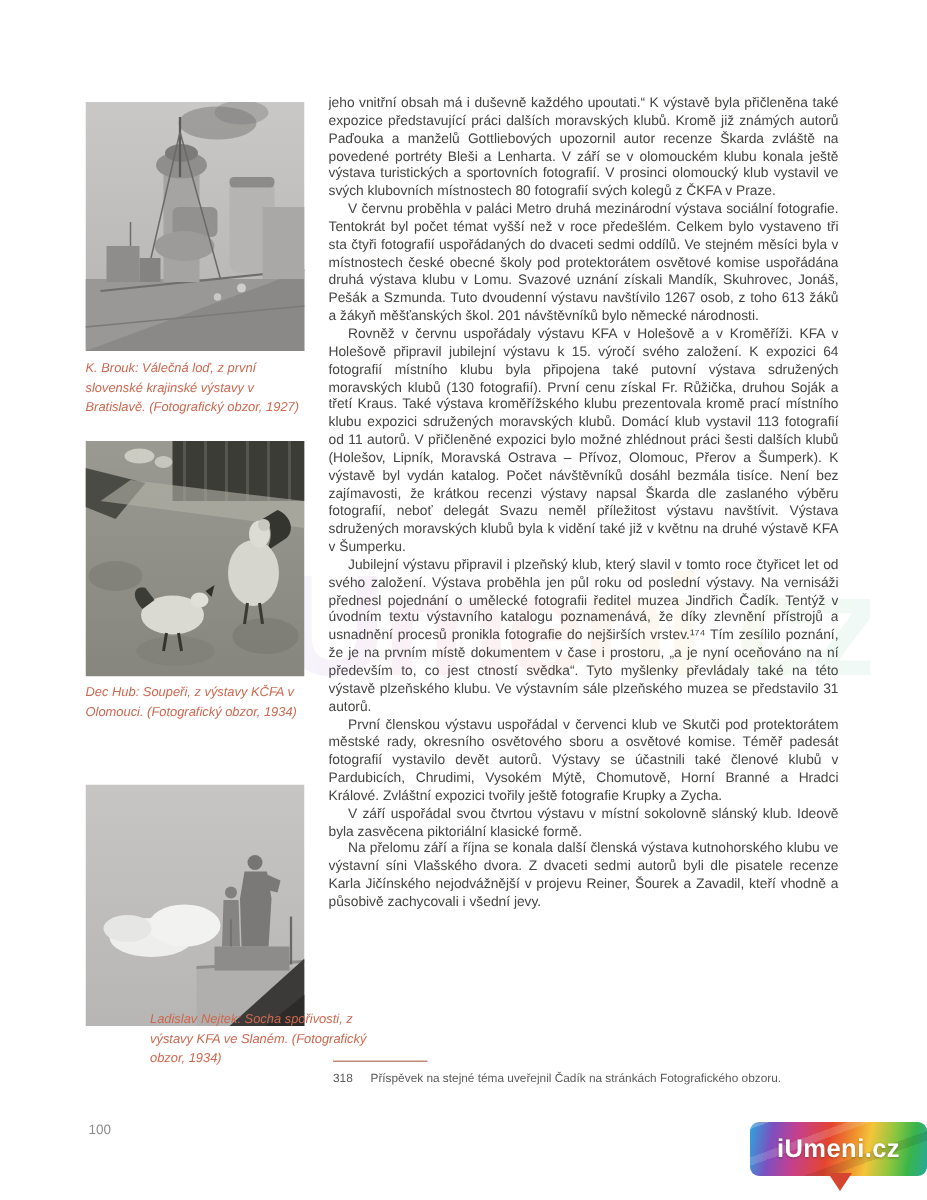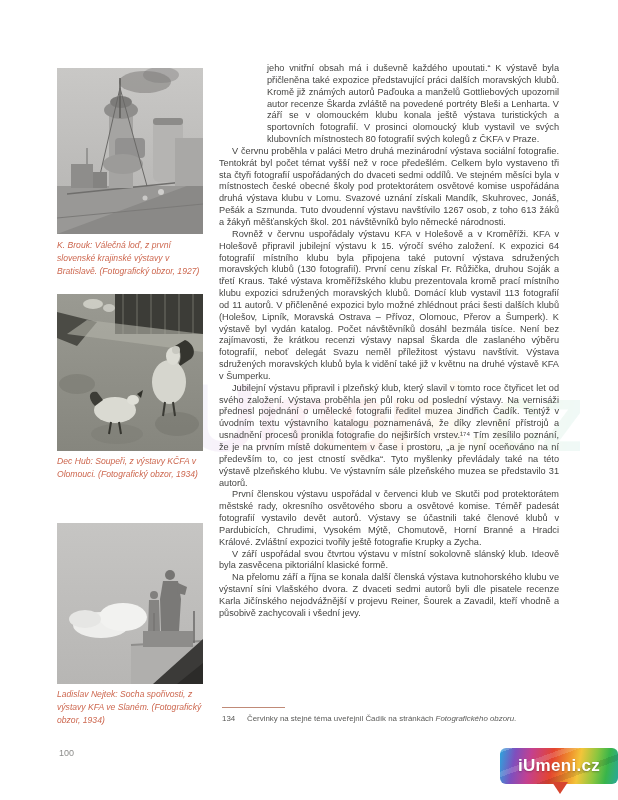--- a/index.html
+++ b/index.html
@@ -9,36 +9,36 @@
   
   .fig{position:absolute;left:57px;width:146px;}
   .fig svg{display:block;width:100%;height:100%;}
   .fig-1{top:68px;height:166px;}
   .fig-2{top:294px;height:157px;}
   .fig-3{top:523px;height:161px;}
   .caption{position:absolute;left:57px;width:150px;
            font-size:8.6px;line-height:13px;font-style:italic;color:#cd6850;}
   .cap-1{top:239px;}
   .cap-2{top:455px;}
-  .cap-3{top:688px;}
+  .cap-3{top:673px;margin-left:43px;}
   .page-number{position:absolute;left:59px;top:748px;font-size:9px;color:#8d8d8b;}
 
   
   .body-col{position:absolute;left:219px;top:63px;width:340px;height:645px;
             overflow:hidden;color:#454543;font-size:9.2px;line-height:11.85px;
             text-align:justify;}
   .body-col p{margin:0;text-indent:13px;}
-  .body-col p:first-child{text-indent:0;margin-left:48px;}
+  .body-col p:first-child{text-indent:0;}
 
   
   .footnote-rule{position:absolute;left:222px;top:707px;width:63px;height:1px;background:#c08a77;}
   .footnote{position:absolute;left:222px;top:714px;width:336px;
             font-size:7.9px;line-height:10px;color:#5a5a58;display:flex;}
   .footnote .fn-num{width:25px;flex:none;}
-  .footnote .fn-italic{font-style:italic;}
+  .footnote .fn-italic{}
 
   
   .watermark{position:absolute;left:170px;top:335px;width:410px;height:165px;
              display:flex;align-items:center;justify-content:center;
              font-size:96px;font-weight:bold;letter-spacing:-3px;
              background:linear-gradient(100deg,#3aa8d8,#a84fc0,#e0457b,#e85c33,#f2b234,#6abf4b,#2bb5a0);
              -webkit-background-clip:text;background-clip:text;color:transparent;
              opacity:0.07;pointer-events:none;}
 
   
@@ -174,22 +174,22 @@
     <p>V červnu proběhla v paláci Metro druhá mezinárodní výstava sociální fotografie. Tentokrát byl počet témat vyšší než v roce předešlém. Celkem bylo vystaveno tři sta čtyři fotografií uspořádaných do dvaceti sedmi oddílů. Ve stejném měsíci byla v místnostech české obecné školy pod protektorátem osvětové komise uspořádána druhá výstava klubu v Lomu. Svazové uznání získali Mandík, Skuhrovec, Jonáš, Pešák a Szmunda. Tuto dvoudenní výstavu navštívilo 1267 osob, z toho 613 žáků a žákyň měšťanských škol. 201 návštěvníků bylo německé národnosti.</p>
     <p>Rovněž v červnu uspořádaly výstavu KFA v Holešově a v Kroměříži. KFA v Holešově připravil jubilejní výstavu k 15. výročí svého založení. K expozici 64 fotografií místního klubu byla připojena také putovní výstava sdružených moravských klubů (130 fotografií). První cenu získal Fr. Růžička, druhou Soják a třetí Kraus. Také výstava kroměřížského klubu prezentovala kromě prací místního klubu expozici sdružených moravských klubů. Domácí klub vystavil 113 fotografií od 11 autorů. V přičleněné expozici bylo možné zhlédnout práci šesti dalších klubů (Holešov, Lipník, Moravská Ostrava – Přívoz, Olomouc, Přerov a Šumperk). K výstavě byl vydán katalog. Počet návštěvníků dosáhl bezmála tisíce. Není bez zajímavosti, že krátkou recenzi výstavy napsal Škarda dle zaslaného výběru fotografií, neboť delegát Svazu neměl příležitost výstavu navštívit. Výstava sdružených moravských klubů byla k vidění také již v květnu na druhé výstavě KFA v Šumperku.</p>
     <p>Jubilejní výstavu připravil i plzeňský klub, který slavil v tomto roce čtyřicet let od svého založení. Výstava proběhla jen půl roku od poslední výstavy. Na vernisáži přednesl pojednání o umělecké fotografii ředitel muzea Jindřich Čadík. Tentýž v úvodním textu výstavního katalogu poznamenává, že díky zlevnění přístrojů a usnadnění procesů pronikla fotografie do nejširších vrstev.¹⁷⁴ Tím zesílilo poznání, že je na prvním místě dokumentem v čase i prostoru, „a je nyní oceňováno na ní především to, co jest ctností svědka“. Tyto myšlenky převládaly také na této výstavě plzeňského klubu. Ve výstavním sále plzeňského muzea se představilo 31 autorů.</p>
     <p>První členskou výstavu uspořádal v červenci klub ve Skutči pod protektorátem městské rady, okresního osvětového sboru a osvětové komise. Téměř padesát fotografií vystavilo devět autorů. Výstavy se účastnili také členové klubů v Pardubicích, Chrudimi, Vysokém Mýtě, Chomutově, Horní Branné a Hradci Králové. Zvláštní expozici tvořily ještě fotografie Krupky a Zycha.</p>
     <p>V září uspořádal svou čtvrtou výstavu v místní sokolovně slánský klub. Ideově byla zasvěcena piktoriální klasické formě.</p>
     <p>Na přelomu září a října se konala další členská výstava kutnohorského klubu ve výstavní síni Vlašského dvora. Z dvaceti sedmi autorů byli dle pisatele recenze Karla Jičínského nejodvážnější v projevu Reiner, Šourek a Zavadil, kteří vhodně a působivě zachycovali i všední jevy.</p>
   </div>
 
   <div class="footnote-rule"></div>
   <div class="footnote">
-    <span class="fn-num">134</span>
-    <span><span>Červinky na stejné téma uveřejnil Čadík na stránkách </span><span class="fn-italic">Fotografického obzoru</span><span>.</span></span>
+    <span class="fn-num">318</span>
+    <span><span>Příspěvek na stejné téma uveřejnil Čadík na stránkách </span><span class="fn-italic">Fotografického obzoru</span><span>.</span></span>
   </div>
 
   <div class="logo">
     <div class="logo-bubble">
       <span class="logo-label">iUmeni.cz</span>
     </div>
     <div class="logo-tail"></div>
   </div>
 
 </div>

